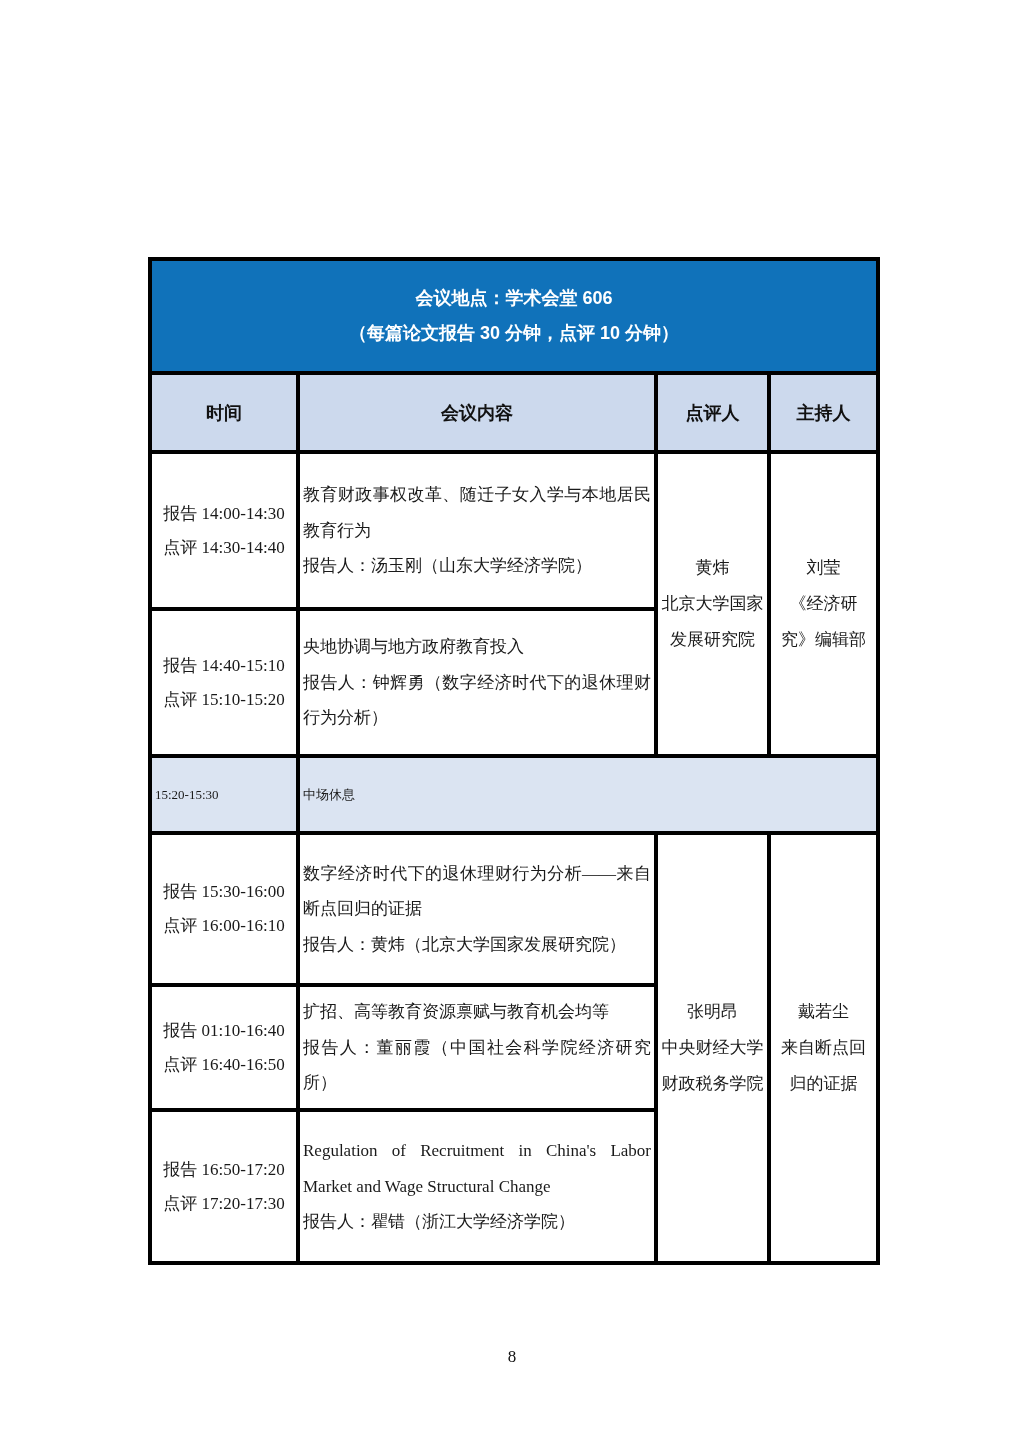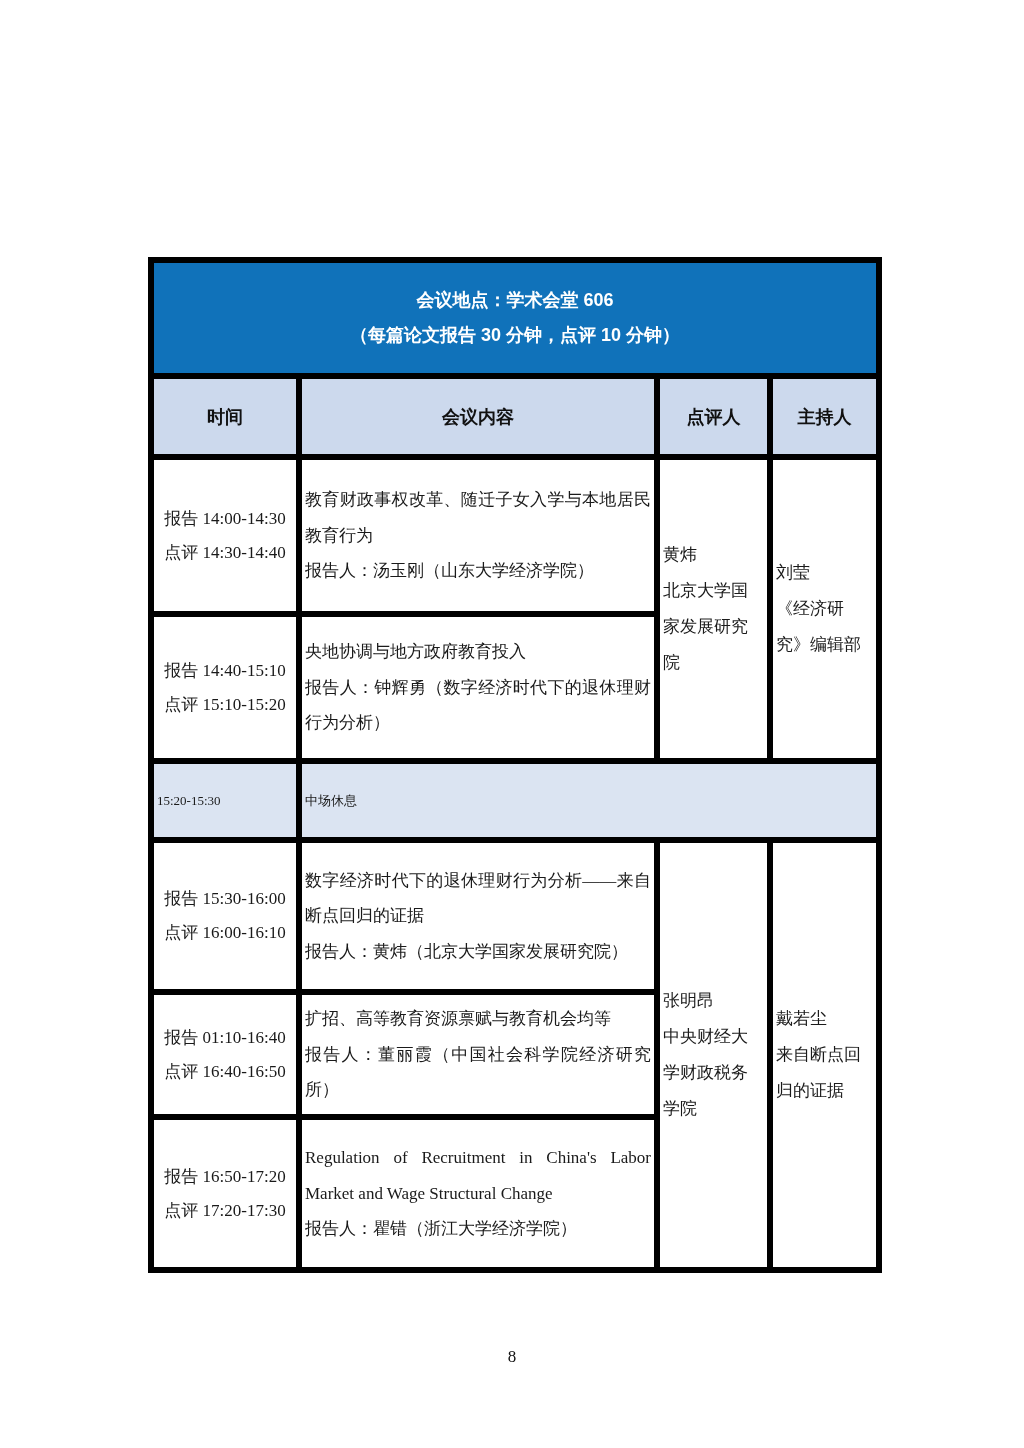--- a/index.html
+++ b/index.html
@@ -22,21 +22,21 @@
     color:#111111;
   }
   table.schedule{
     position:absolute;
     left:148px;top:257px;
     width:728px;
     border-collapse:collapse;
     table-layout:fixed;
   }
   table.schedule td, table.schedule th{
-    border:6px solid #000000;
+    border:4px solid #000000;
     padding:3px;
     vertical-align:middle;
   }
   td.banner{
     background:#1072ba;
     color:#ffffff;
     text-align:center;
     height:104px;
     font-family:"Liberation Sans","DejaVu Sans",sans-serif;
     font-weight:bold;
@@ -58,21 +58,21 @@
     font-size:17px;
     line-height:2.0;
   }
   td.content{
     text-align:justify;
     font-size:17px;
     line-height:2.08;
     padding:8px 13px;
   }
   td.person{
-    text-align:left;
+    text-align:center;
     font-size:17px;
     line-height:2.12;
     padding:4px 6px;
   }
   tr.break-row td{
     background:#dbe4f2;
     height:67px;
     font-size:13px;
     text-align:left;
   }

